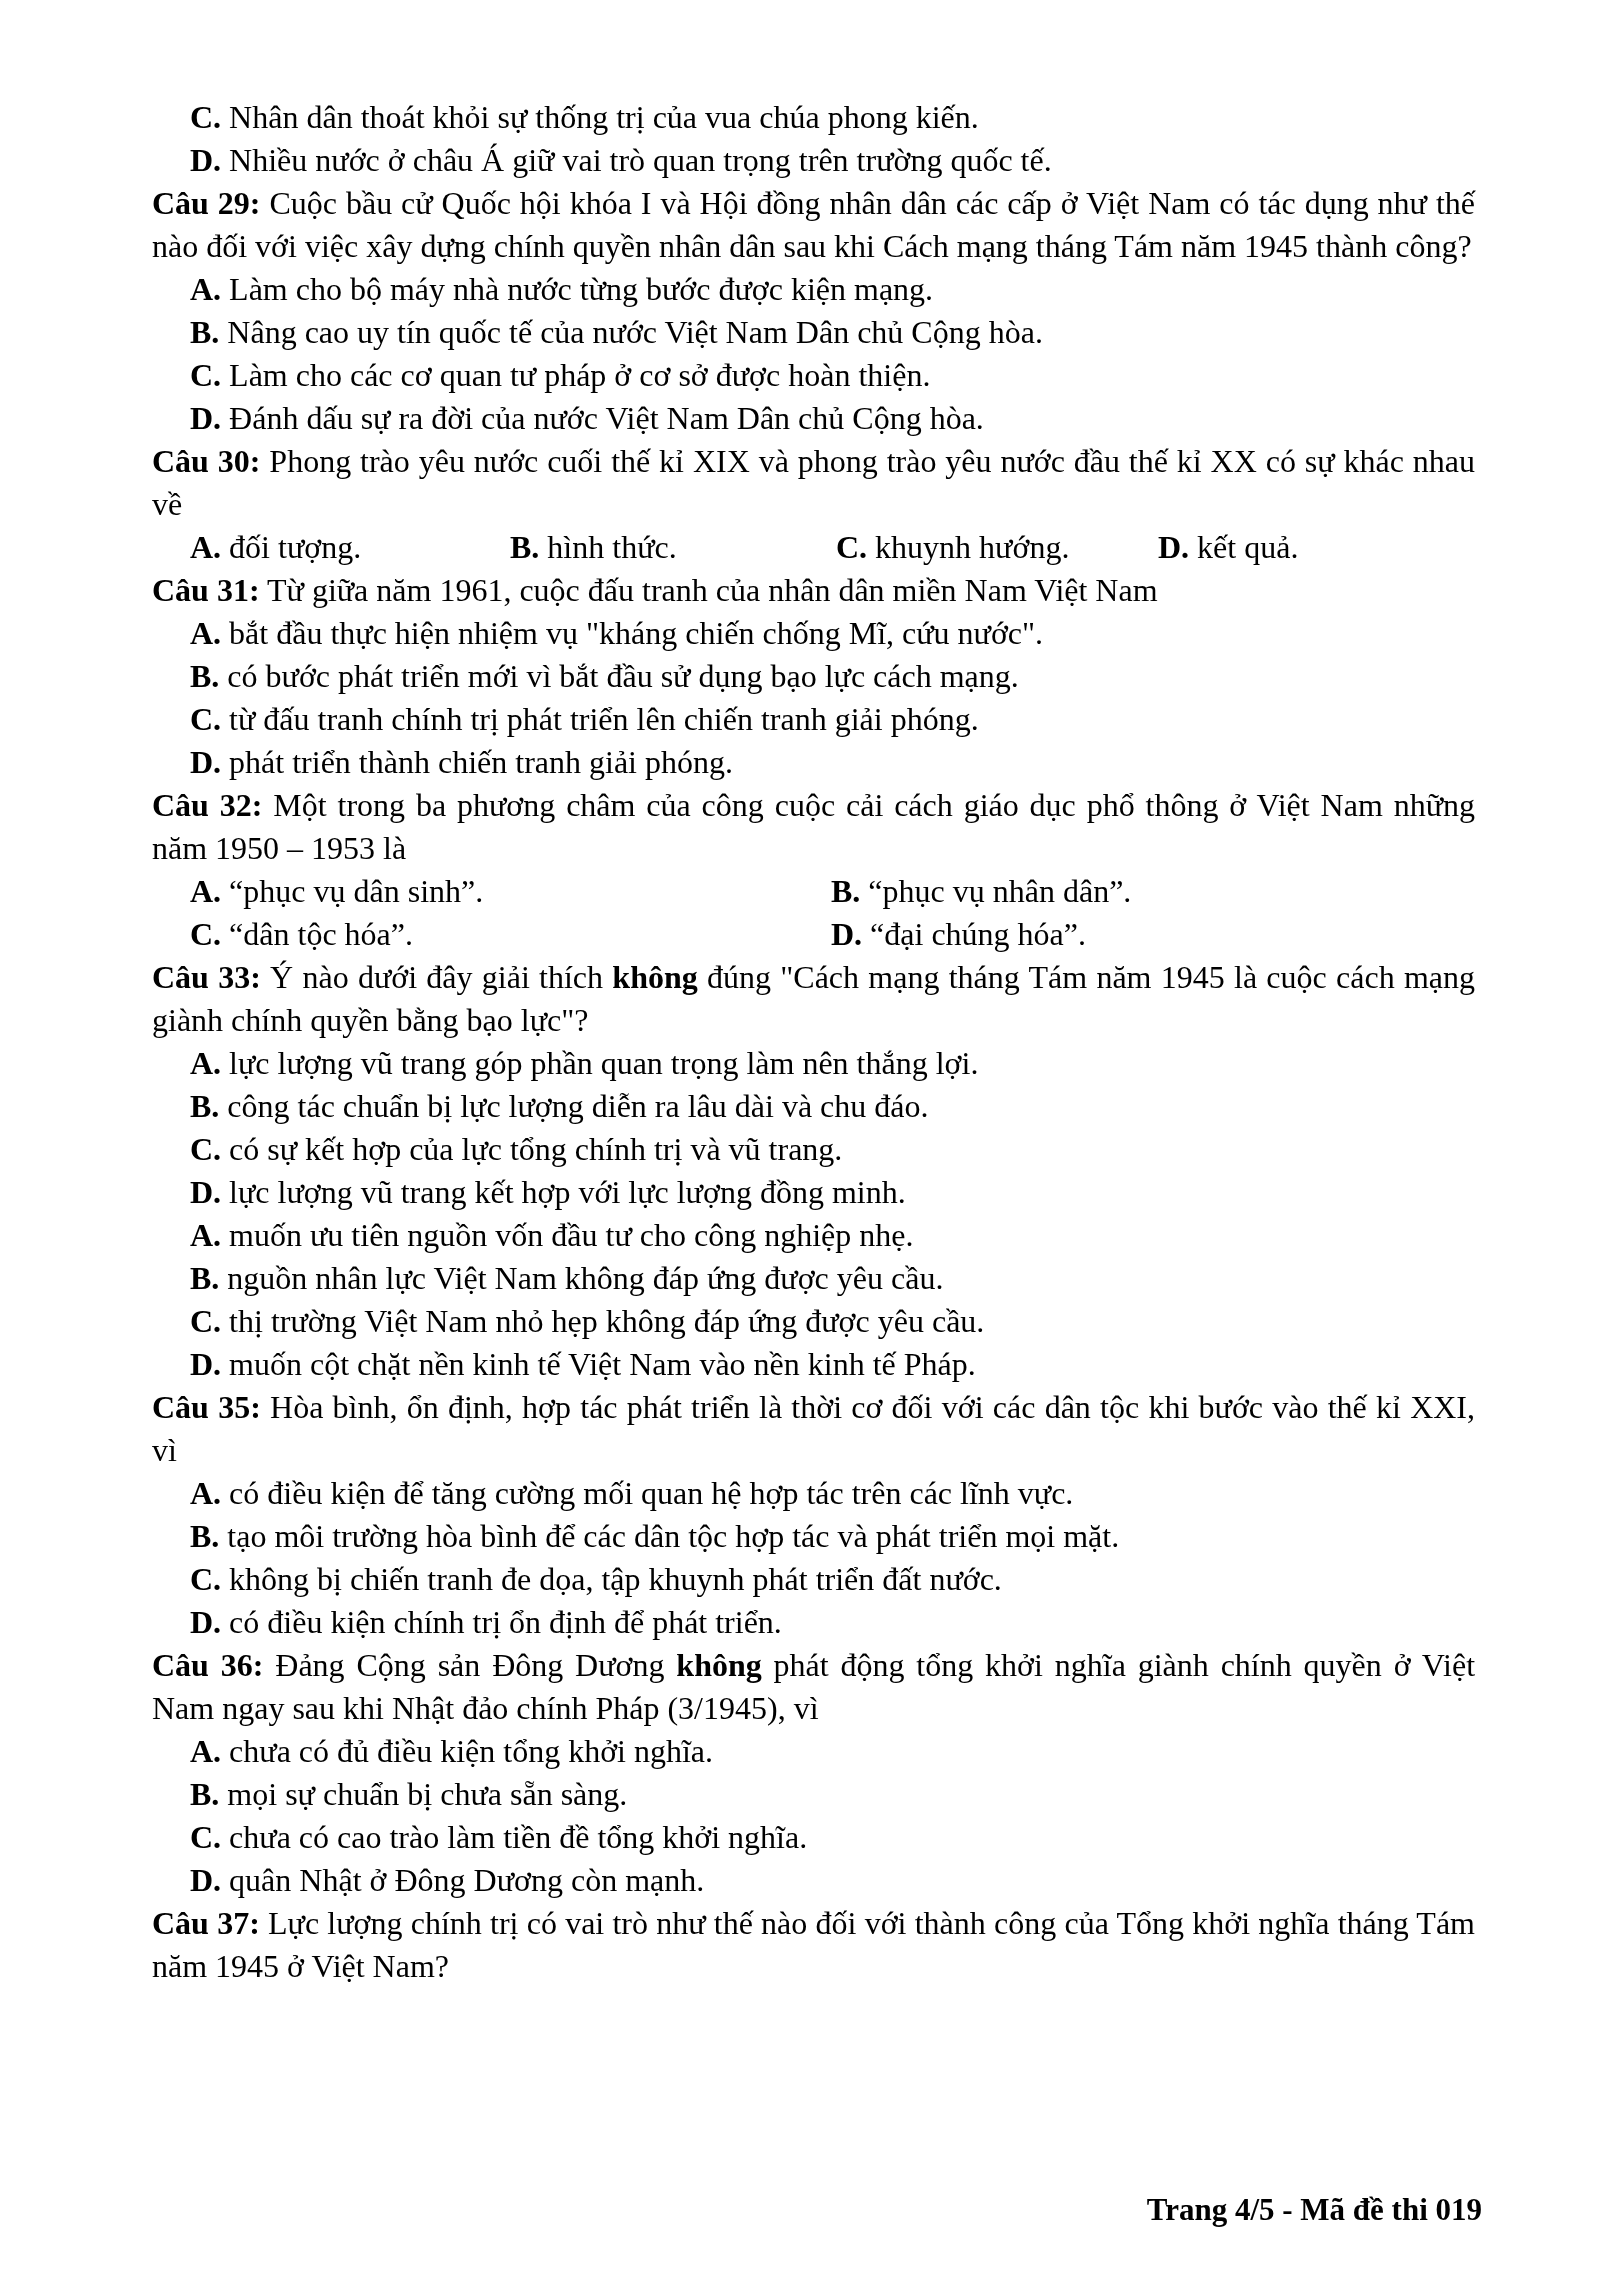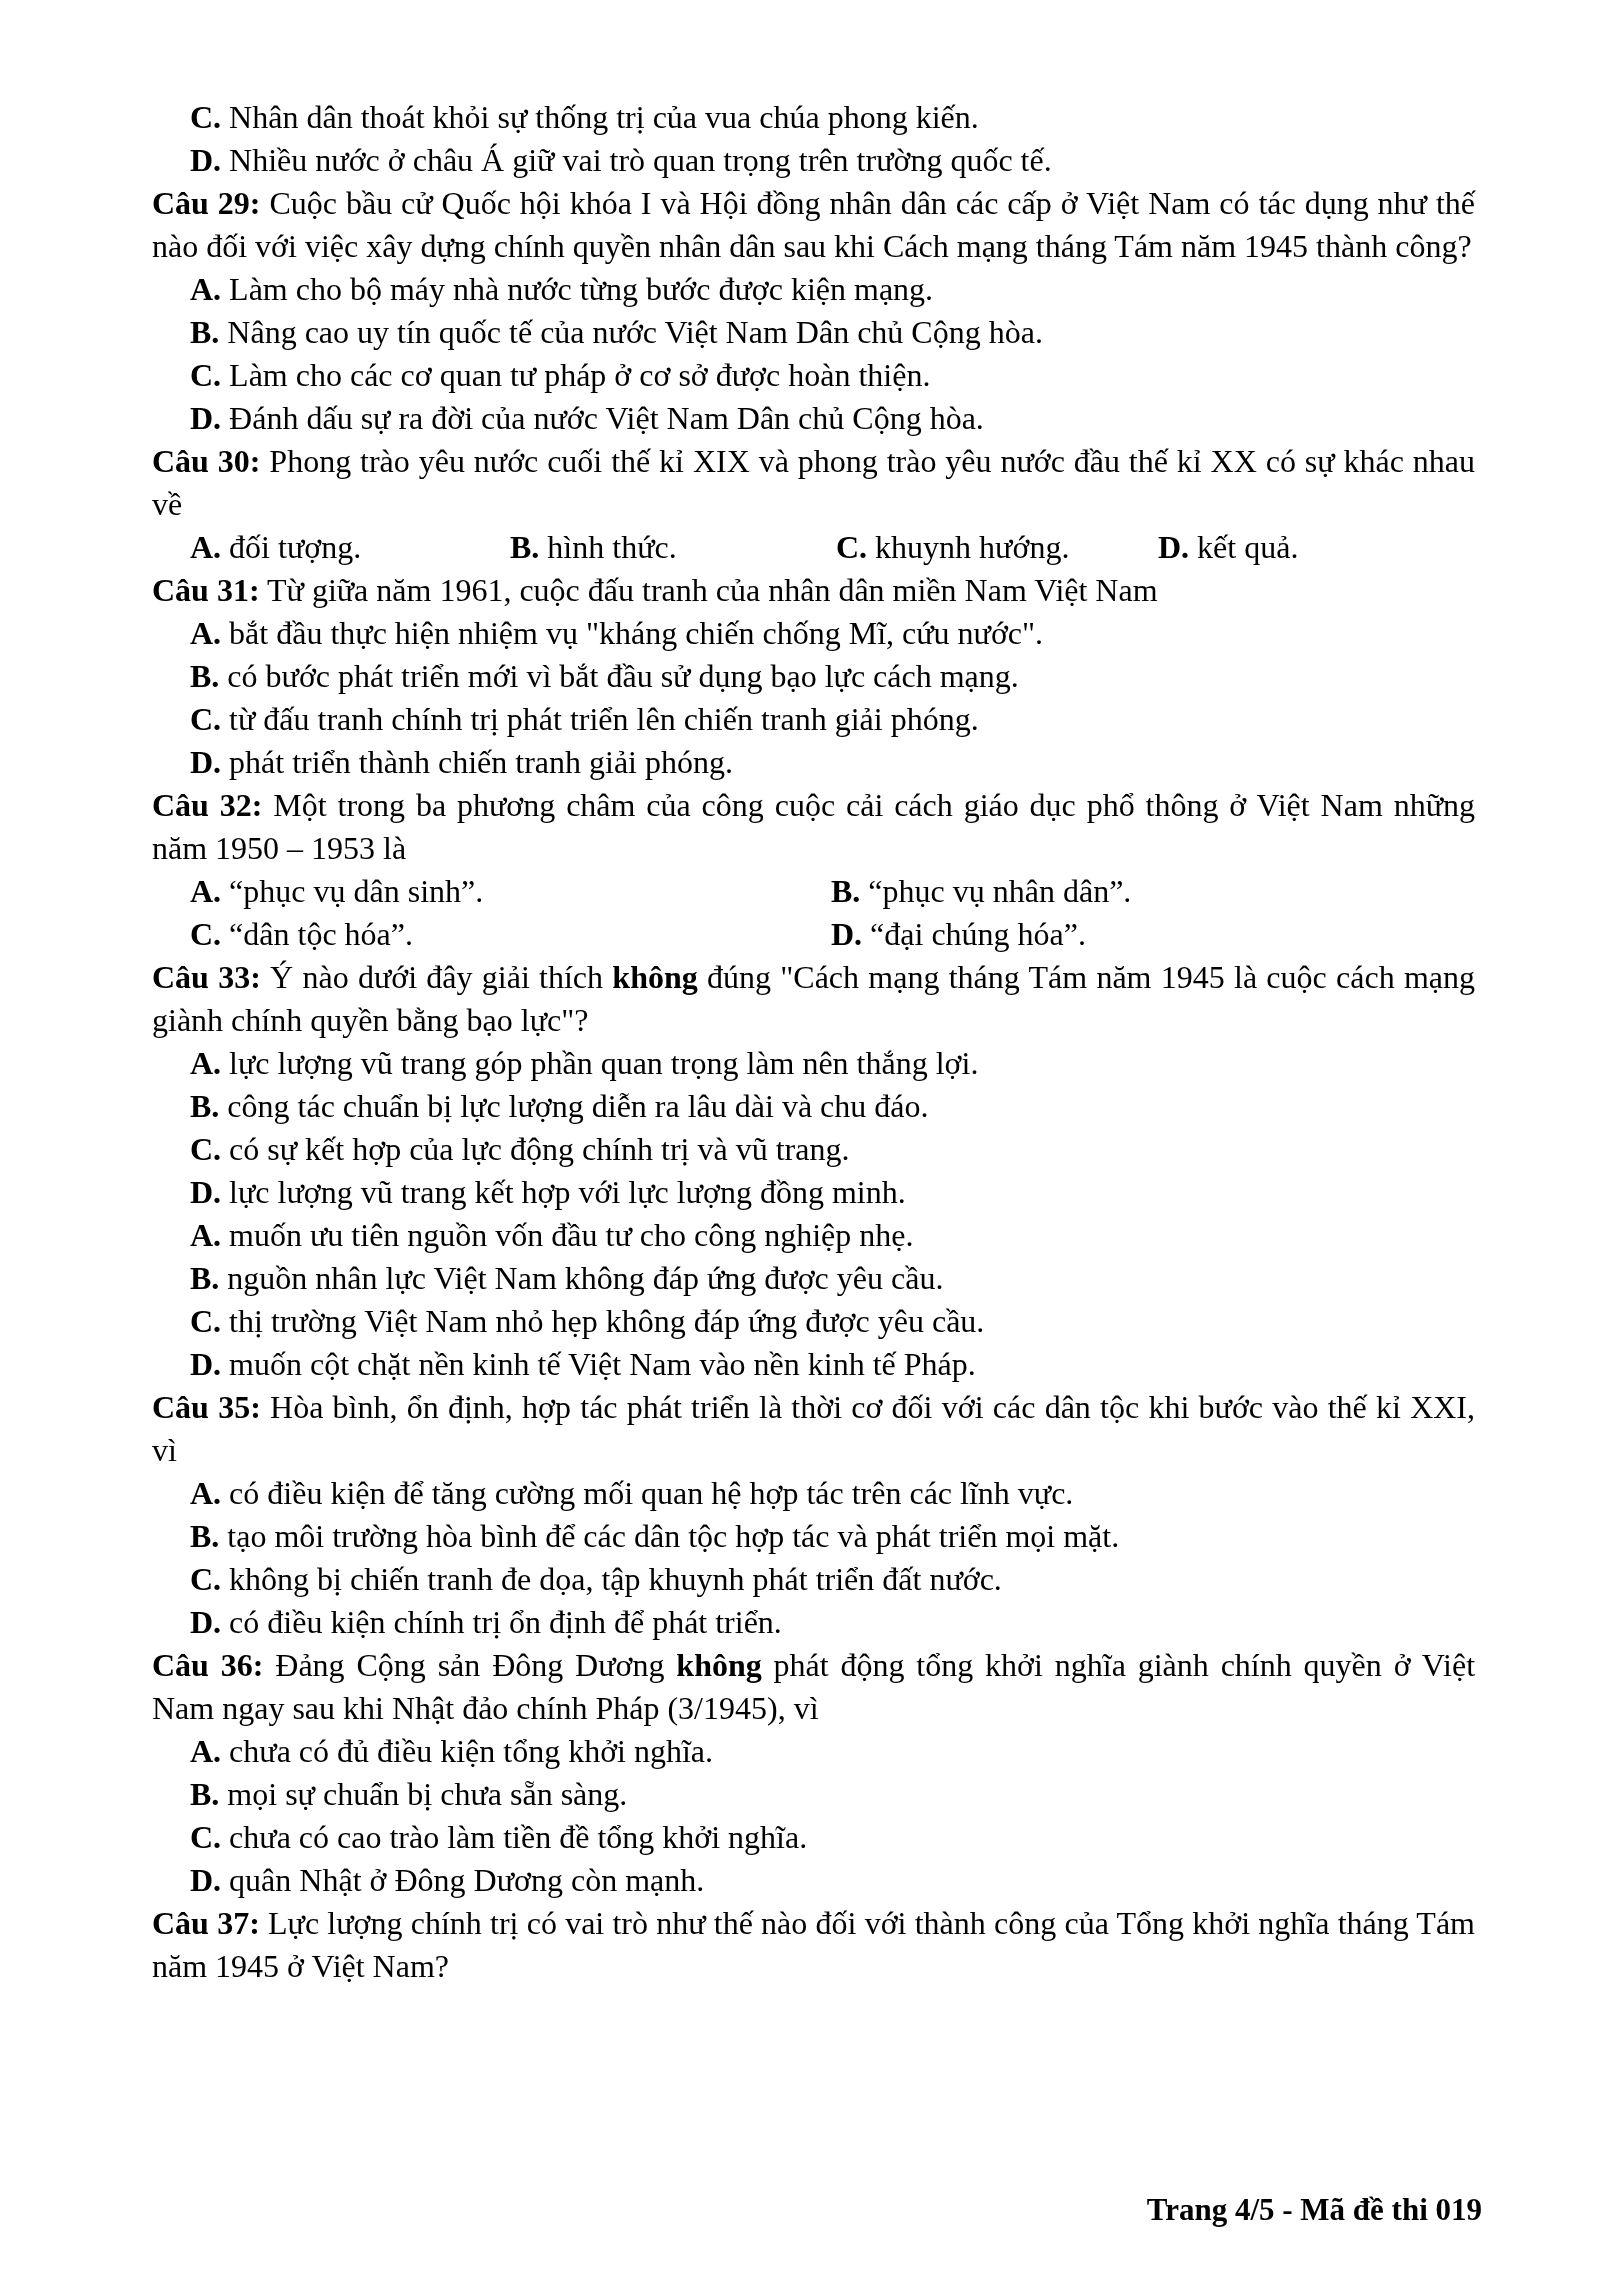--- a/index.html
+++ b/index.html
@@ -71,21 +71,21 @@
       <span class="cell c1"><b class="optlabel">B.</b><span> “phục vụ nhân dân”.</span></span>
     </div>
     <div class="opt-row cols2">
       <span class="cell c0"><b class="optlabel">C.</b><span> “dân tộc hóa”.</span></span>
       <span class="cell c1"><b class="optlabel">D.</b><span> “đại chúng hóa”.</span></span>
     </div>
 
     <p class="q"><b class="qnum">Câu 33:</b><span> Ý nào dưới đây giải thích </span><b class="boldword">không</b><span> đúng "Cách mạng tháng Tám năm 1945 là cuộc cách mạng giành chính quyền bằng bạo lực"?</span></p>
     <p class="opt"><b class="optlabel">A.</b><span> lực lượng vũ trang góp phần quan trọng làm nên thắng lợi.</span></p>
     <p class="opt"><b class="optlabel">B.</b><span> công tác chuẩn bị lực lượng diễn ra lâu dài và chu đáo.</span></p>
-    <p class="opt"><b class="optlabel">C.</b><span> có sự kết hợp của lực động chính trị và vũ trang.</span></p>
+    <p class="opt"><b class="optlabel">C.</b><span> có sự kết hợp của lực tổng chính trị và vũ trang.</span></p>
     <p class="opt"><b class="optlabel">D.</b><span> lực lượng vũ trang kết hợp với lực lượng đồng minh.</span></p>
 
     <p class="opt"><b class="optlabel">A.</b><span> muốn ưu tiên nguồn vốn đầu tư cho công nghiệp nhẹ.</span></p>
     <p class="opt"><b class="optlabel">B.</b><span> nguồn nhân lực Việt Nam không đáp ứng được yêu cầu.</span></p>
     <p class="opt"><b class="optlabel">C.</b><span> thị trường Việt Nam nhỏ hẹp không đáp ứng được yêu cầu.</span></p>
     <p class="opt"><b class="optlabel">D.</b><span> muốn cột chặt nền kinh tế Việt Nam vào nền kinh tế Pháp.</span></p>
 
     <p class="q"><b class="qnum">Câu 35:</b><span> Hòa bình, ổn định, hợp tác phát triển là thời cơ đối với các dân tộc khi bước vào thế kỉ XXI, vì</span></p>
     <p class="opt"><b class="optlabel">A.</b><span> có điều kiện để tăng cường mối quan hệ hợp tác trên các lĩnh vực.</span></p>
     <p class="opt"><b class="optlabel">B.</b><span> tạo môi trường hòa bình để các dân tộc hợp tác và phát triển mọi mặt.</span></p>

